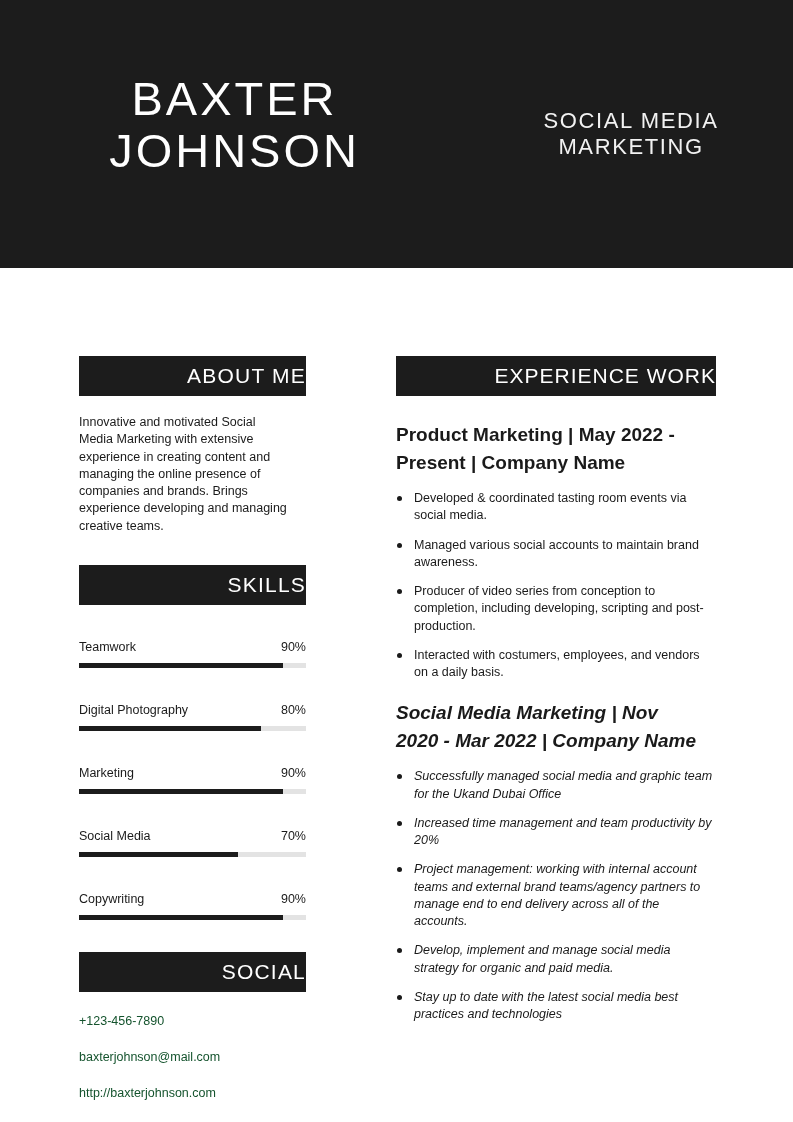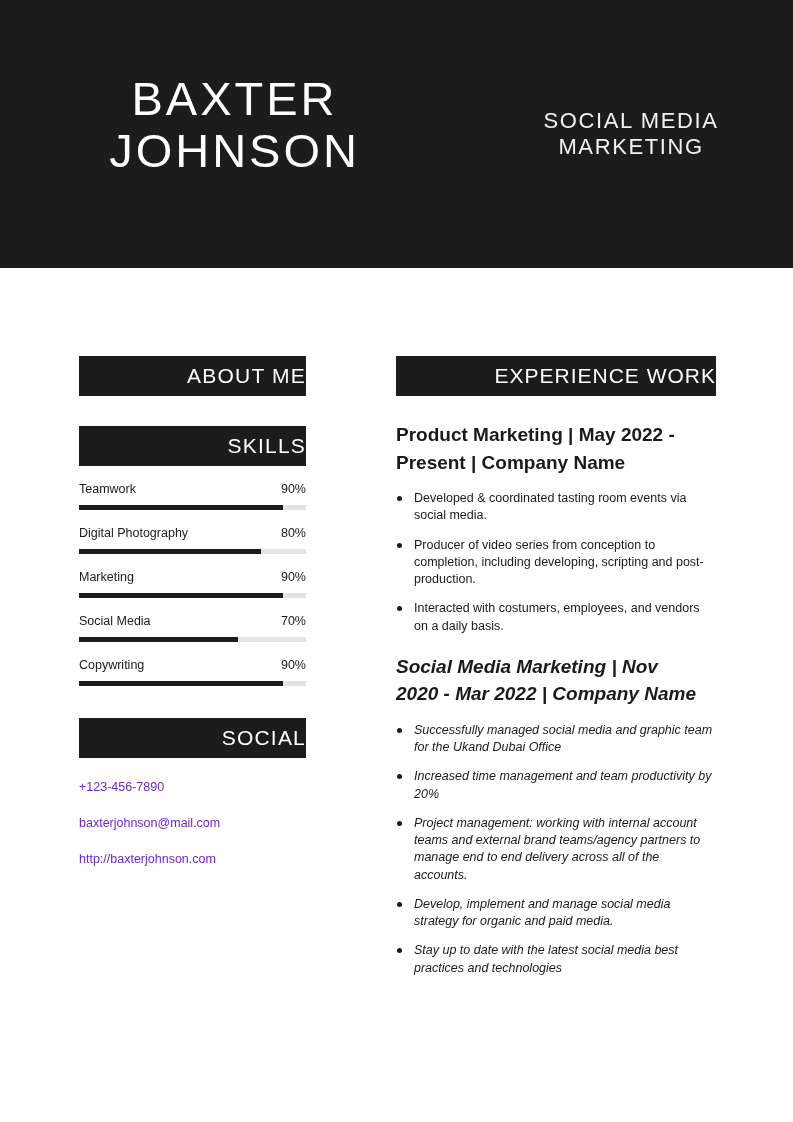--- a/index.html
+++ b/index.html
@@ -89,21 +89,21 @@
     color: #1a1a1a;
     margin: 18px 0 0 0;
     width: 213px;
   }
 
   
   .skills {
     margin-top: 30px;
   }
   .skill {
-    margin-top: 16px;
+    margin-top: 35px;
   }
   .skill:first-child {
     margin-top: 22px;
   }
   .skill-row {
     display: flex;
     justify-content: space-between;
     align-items: baseline;
     font-size: 12.5px;
     margin-bottom: 9px;
@@ -127,21 +127,21 @@
     height: 5px;
     background: #1c1c1c;
   }
 
   
   .contact {
     margin-top: 32px;
   }
   .contact-item {
     font-size: 12.5px;
-    color: #6d28d9;
+    color: #14532d;
     margin-top: 22px;
   }
   .contact-item:first-of-type {
     margin-top: 25px;
   }
 
   
   .job {
     margin-top: 25px;
   }
@@ -186,20 +186,21 @@
 <div class="page">
 
   <div class="header">
     <h1 class="header-name">BAXTER JOHNSON</h1>
     <div class="header-role">SOCIAL MEDIA MARKETING</div>
   </div>
 
   <div class="left-col">
 
     <div class="section-bar">ABOUT ME</div>
+    <p class="about-text">Innovative and motivated Social Media Marketing with extensive experience in creating content and managing the online presence of companies and brands. Brings experience developing and managing creative teams.</p>
 
     <div class="skills">
       <div class="section-bar">SKILLS</div>
 
       <div class="skill">
         <div class="skill-row">
           <span class="skill-name">Teamwork</span>
           <span class="skill-pct">90%</span>
         </div>
         <div class="skill-track">
@@ -257,20 +258,21 @@
 
   </div>
 
   <div class="right-col">
     <div class="section-bar wide">EXPERIENCE WORK</div>
 
     <div class="job">
       <div class="job-title">Product Marketing | May 2022 -Present | Company Name</div>
       <ul class="bullets">
         <li>Developed &amp; coordinated tasting room events via social media.</li>
+        <li>Managed various social accounts to maintain brand awareness.</li>
         <li>Producer of video series from conception to completion, including developing, scripting and post-production.</li>
         <li>Interacted with costumers, employees, and vendors on a daily basis.</li>
       </ul>
     </div>
 
     <div class="job job-2">
       <div class="job-title">Social Media Marketing | Nov 2020 - Mar 2022 | Company Name</div>
       <ul class="bullets">
         <li>Successfully managed social media and graphic team for the Ukand Dubai Office</li>
         <li>Increased time management and team productivity by 20%</li>

